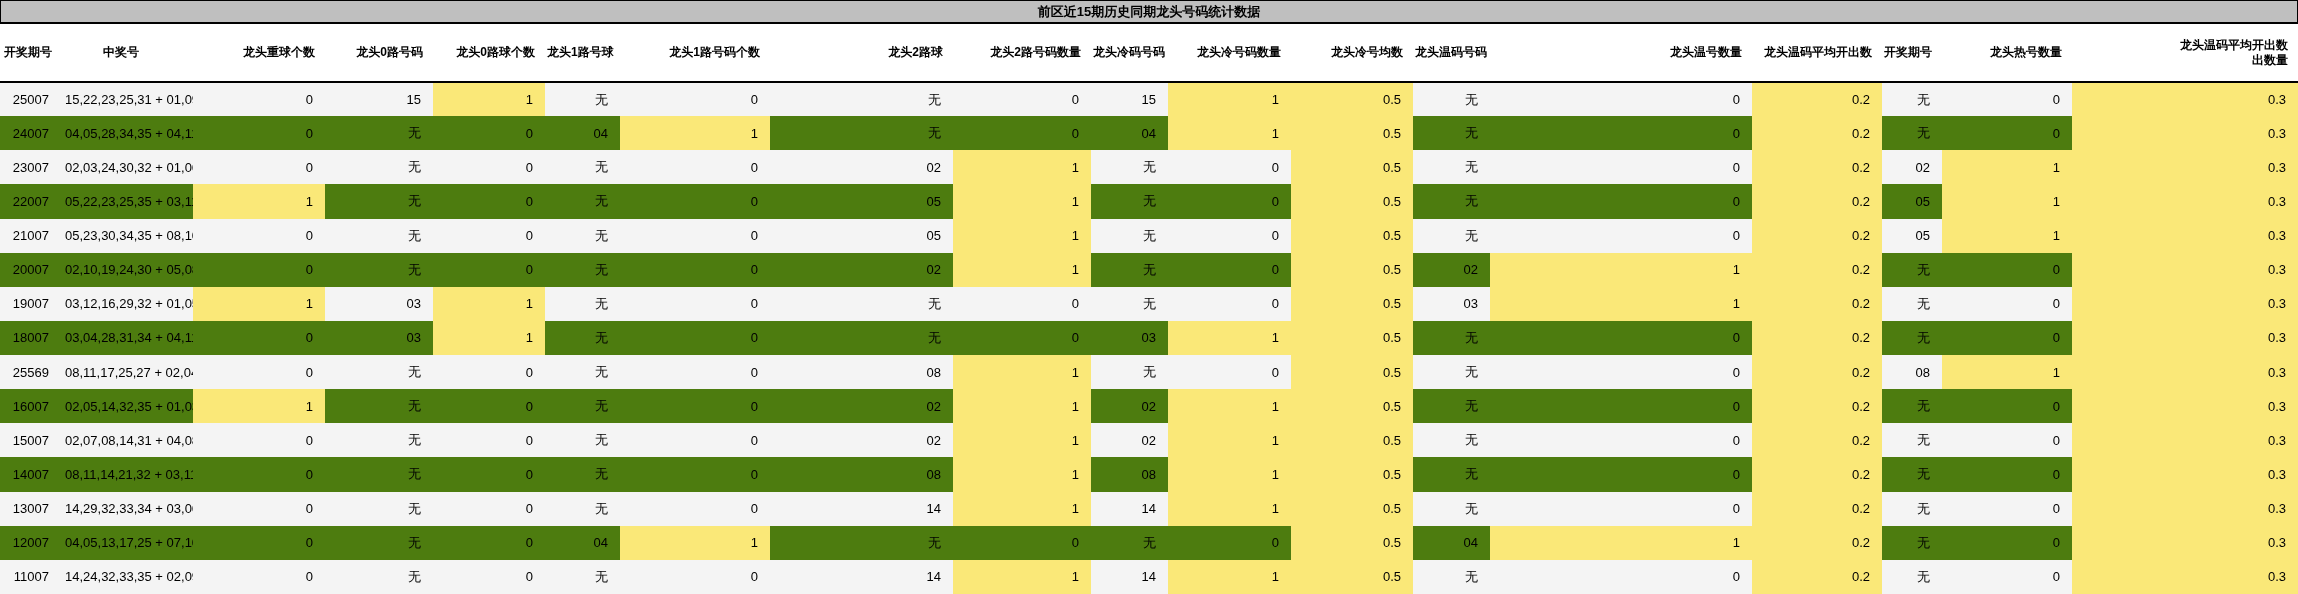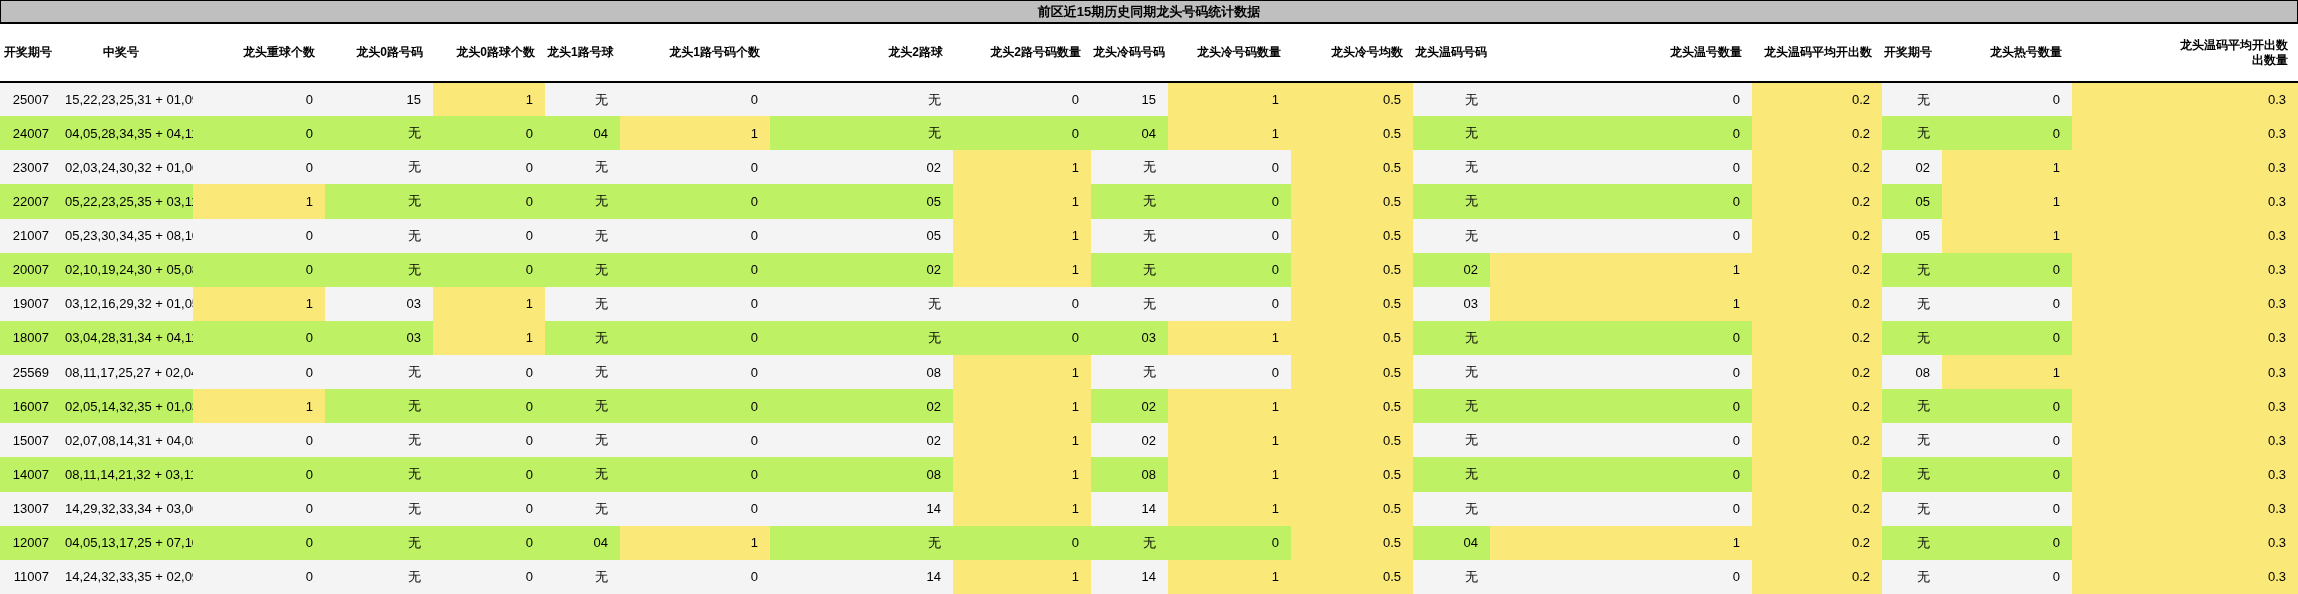--- a/index.html
+++ b/index.html
@@ -33,21 +33,21 @@
     vertical-align:middle;
     padding:0 10px 0 2px;
     white-space:nowrap;
     border-bottom:2px solid var(--border,#000);
     background:var(--header-bg,#fff);
   }
   thead th:first-child { text-align:right; padding-left:4px; }
   thead th:nth-child(2) { text-align:center; }
   thead th:last-child { white-space:pre-line; line-height:15px; }
 
-  tbody tr { height:34.13px; background:#bef264; }
+  tbody tr { height:34.13px; background:#4d7c0f; }
   tbody tr:nth-child(odd) { background:var(--stripe,#f4f4f4); }
   tbody td {
     box-sizing:border-box;
     font-size:13px;
     text-align:right;
     vertical-align:middle;
     padding:0 12px 0 2px;
     white-space:nowrap;
     overflow:hidden;
   }

